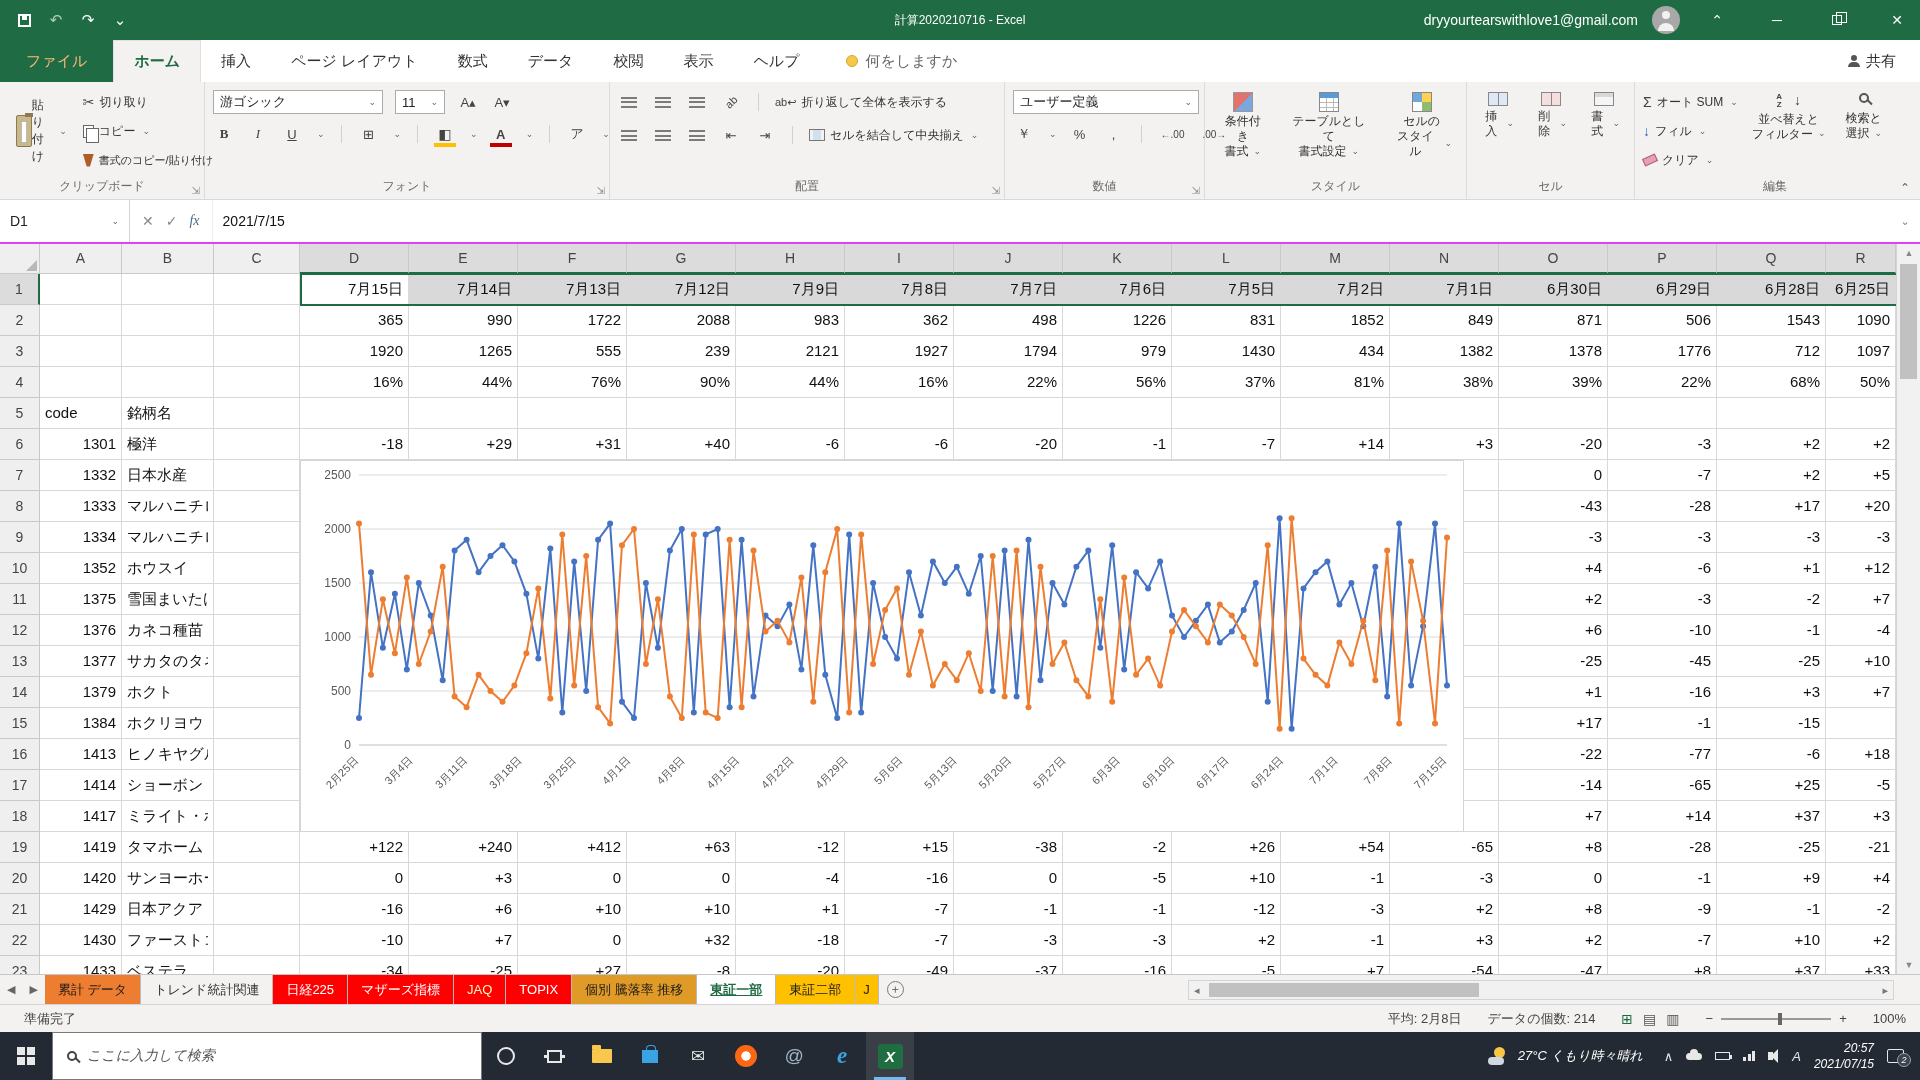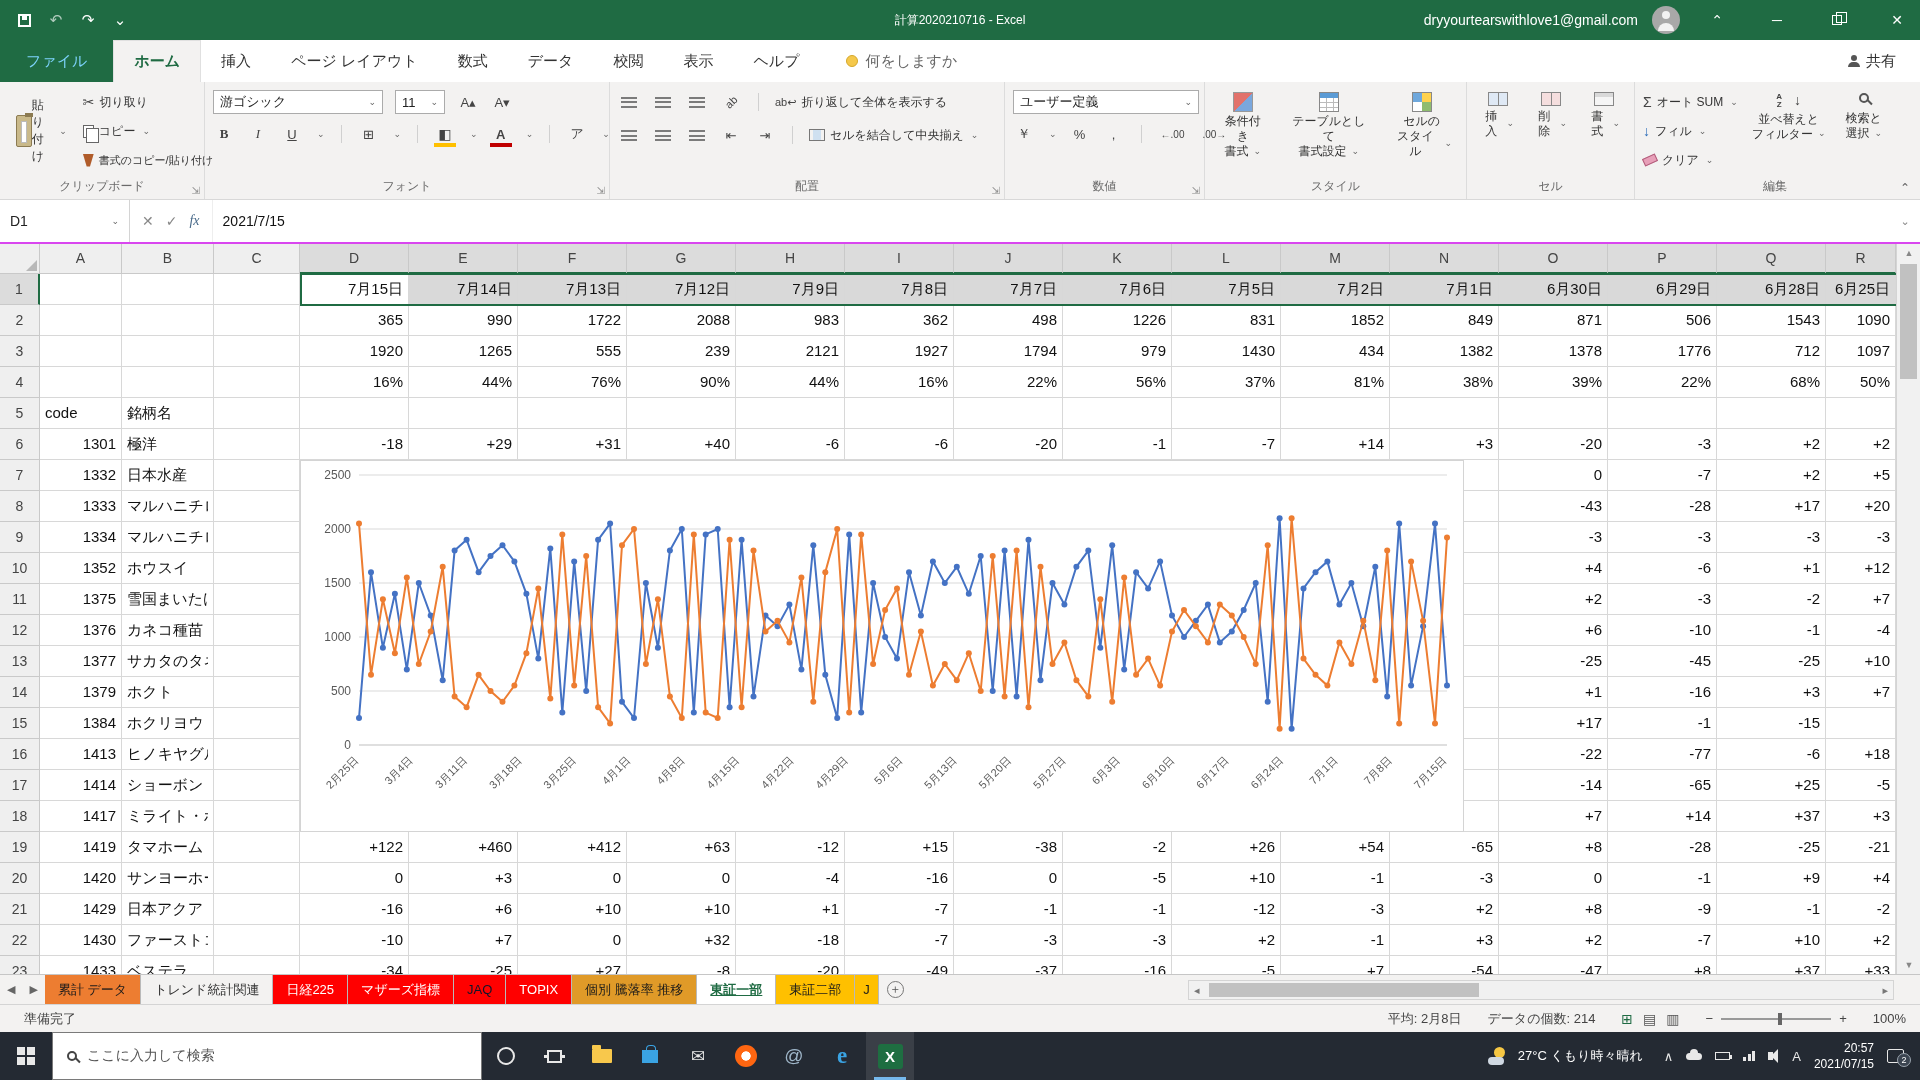--- a/index.html
+++ b/index.html
@@ -16,21 +16,21 @@
   .tb-email{font-size:14px;}
   .avatar{width:28px;height:28px;border-radius:50%;background:#a8a8a8;position:relative;display:inline-block;}
   .av-head{position:absolute;top:5px;left:50%;transform:translateX(-50%);width:8px;height:8px;border-radius:50%;background:#f2f2f2;}
   .av-body{position:absolute;bottom:3px;left:50%;transform:translateX(-50%);width:16px;height:8px;border-radius:8px 8px 0 0;background:#f2f2f2;}
   .win-btn{width:46px;height:40px;display:flex;align-items:center;justify-content:center;font-size:14px;color:#fff;}
   .restore-ic{width:10px;height:10px;border:1px solid #fff;position:relative;}
   .restore-ic::before{content:"";position:absolute;top:-4px;left:3px;width:9px;height:9px;border:1px solid #fff;}
   
   .ribbon-tabs{height:42px;background:#fff;display:flex;align-items:stretch;}
   .rtab{padding:0 20px;display:flex;align-items:center;font-size:15px;color:#333;}
-  .rtab.file{background:#1F6B43;color:#7dd3fc;padding:0 26px;}
+  .rtab.file{background:#1F6B43;color:#fdba74;padding:0 26px;}
   .rtab.active{background:#f3f2f1;color:#1F6B43;font-weight:bold;border:1px solid #e0e0e0;border-bottom:none;}
   .tellme{display:flex;align-items:center;gap:8px;color:#666;margin-left:26px;font-size:15px;}
   .bulb{width:12px;height:12px;border-radius:50%;background:#f5c84b;border:1px solid #d5a82b;display:inline-block;}
   .share{margin-left:auto;display:flex;align-items:center;gap:6px;padding-right:24px;font-size:15px;color:#333;}
   .person-ic{width:12px;height:12px;position:relative;display:inline-block;}
   .person-ic::before{content:"";position:absolute;top:0;left:3px;width:6px;height:6px;border-radius:50%;background:#555;}
   .person-ic::after{content:"";position:absolute;bottom:0;left:0;width:12px;height:5px;border-radius:6px 6px 0 0;background:#555;}
   
   .ribbon{height:118px;background:#f3f2f1;border-bottom:1px solid #d8d8d8;display:flex;position:relative;}
   .rgroup{position:relative;border-right:1px solid #dcdcdc;padding:8px 8px 24px;display:flex;gap:8px;align-items:flex-start;}
@@ -120,21 +120,21 @@
   
   .statusbar{height:28px;background:#F3F2F1;border-top:1px solid #D4D4D4;display:flex;align-items:center;font-size:13px;color:#444;}
   .sb-ready{padding-left:24px;}
   .sb-right{margin-left:auto;display:flex;align-items:center;gap:26px;padding-right:14px;}
   .viewics{display:flex;gap:10px;font-size:14px;color:#555;}
   .vic.active{color:#1F6B43;}
   .zoomctl{display:flex;align-items:center;gap:8px;}
   .ztrack{width:110px;height:2px;background:#999;position:relative;}
   .zthumb{position:absolute;left:52%;top:-5px;width:4px;height:12px;background:#666;}
   
-  .taskbar{height:48px;background:#242A33;display:flex;align-items:center;color:#fff;}
+  .taskbar{height:48px;background:#242A33;display:flex;align-items:center;color:#fff;font-style:italic;}
   .start{width:52px;height:48px;display:flex;align-items:center;justify-content:center;}
   .winlogo{width:18px;height:18px;display:grid;grid-template-columns:1fr 1fr;grid-template-rows:1fr 1fr;gap:2px;}
   .winlogo span{background:#e8e8e8;}
   .tsearch{width:430px;height:48px;background:#fff;color:#555;display:flex;align-items:center;gap:10px;padding:0 14px;font-size:14px;border:1px solid #7a7a7a;}
   .mag.dark{border-color:#444;} .mag.dark::after{background:#444;}
   .ticon{width:48px;height:48px;display:flex;align-items:center;justify-content:center;position:relative;font-size:20px;}
   .ticon.active{background:rgba(255,255,255,.10);}
   .ticon.active::after{content:"";position:absolute;bottom:0;left:8px;right:8px;height:3px;background:#76B9ED;}
   .cortana{width:18px;height:18px;border:2px solid #e8e8e8;border-radius:50%;}
   .tview{width:15px;height:13px;border:2px solid #e8e8e8;box-shadow:-8px 0 0 -5px #e8e8e8,8px 0 0 -5px #e8e8e8;}
@@ -847,21 +847,21 @@
       <div class="cell num">+14</div>
       <div class="cell num">+37</div>
       <div class="cell num">+3</div>
       <div class="rh">19</div>
       <div class="cell num">1419</div>
       <div class="cell bcell">
         <span class="bspill">タマホーム</span>
       </div>
       <div class="cell"></div>
       <div class="cell num">+122</div>
-      <div class="cell num">+460</div>
+      <div class="cell num">+240</div>
       <div class="cell num">+412</div>
       <div class="cell num">+63</div>
       <div class="cell num">-12</div>
       <div class="cell num">+15</div>
       <div class="cell num">-38</div>
       <div class="cell num">-2</div>
       <div class="cell num">+26</div>
       <div class="cell num">+54</div>
       <div class="cell num">-65</div>
       <div class="cell num">+8</div>
@@ -1183,21 +1183,21 @@
 </div>
 
 <div class="tabbar">
   <span class="tnav">◀</span>
   <span class="tnav">▶</span>
   <div id="stabs">
       <div class="stab" style="background: rgb(237, 125, 49); color: rgb(26, 26, 26);">累計 データ</div>
       <div class="stab" style="color: rgb(51, 51, 51);">トレンド統計関連</div>
       <div class="stab" style="background: rgb(255, 0, 0); color: rgb(255, 255, 255);">日経225</div>
       <div class="stab" style="background: rgb(255, 0, 0); color: rgb(255, 255, 255);">マザーズ指標</div>
-      <div class="stab" style="background: rgb(255, 0, 0); color: #0f172a; text-align: center;">JAQ</div>
+      <div class="stab" style="background: rgb(255, 0, 0); color: #fef9c3; text-align: center;">JAQ</div>
       <div class="stab" style="background: rgb(255, 0, 0); color: rgb(255, 255, 255);">TOPIX</div>
       <div class="stab" style="background: rgb(224, 154, 40); color: rgb(26, 26, 26);">個別 騰落率 推移</div>
       <div class="stab active" style="background: rgb(255, 255, 255); color: rgb(31, 107, 67);">東証一部</div>
       <div class="stab" style="background: rgb(255, 192, 0); color: rgb(26, 26, 26);">東証二部</div>
       <div class="stab clip" style="background: rgb(255, 192, 0); color: rgb(26, 26, 26);">J</div>
     </div>
   <span class="addsheet">
       <span class="plus-circle">＋</span>
     </span>
   <div class="hscroll">

